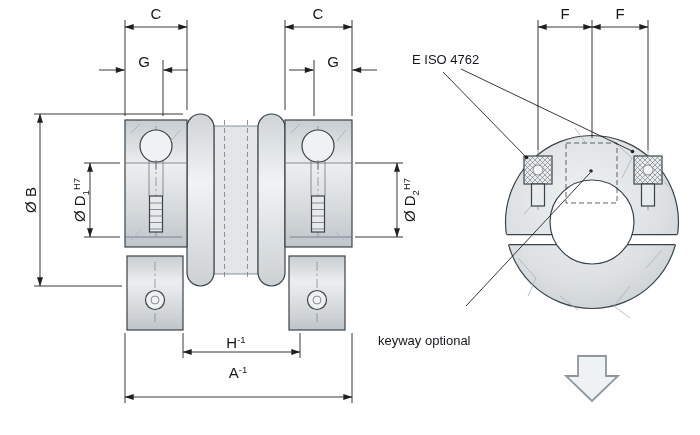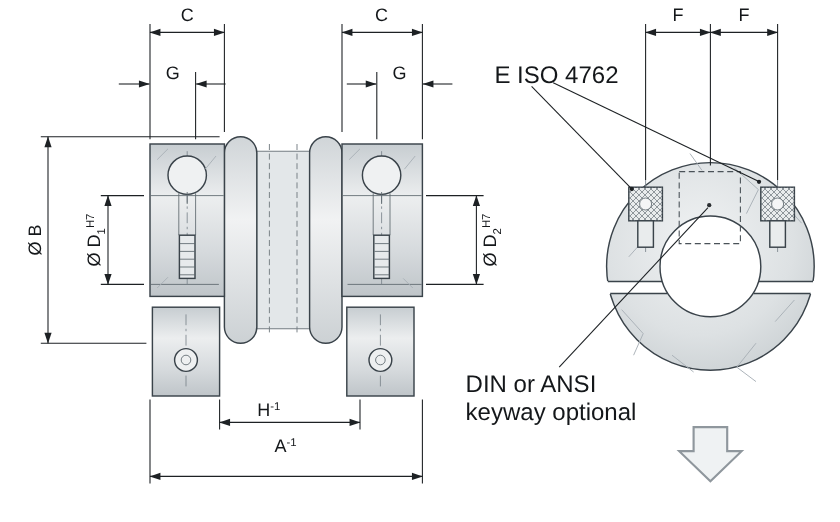--- a/index.html
+++ b/index.html
@@ -16,21 +16,21 @@
   .dash2{ stroke:#4a5258; stroke-width:0.9; stroke-dasharray:5 3; fill:none; }
   .facet{ stroke:#a9b1b7; stroke-width:0.8; fill:none; }
   .ldr  { stroke:#1d2124; stroke-width:0.9; fill:none; }
 
   
   .lbl { position:absolute; font-size:15px; color:#14171a; white-space:nowrap;
          transform:translate(-50%,-50%); }
   .lbl .sup { font-size:9.5px; position:relative; top:-5px; }
   .lbl .sub { font-size:9.5px; position:relative; top:4px; }
   .rot { transform:translate(-50%,-50%) rotate(-90deg); }
-  .note { transform:none; font-size:20px; }
+  .note { transform:none; font-size:13px; }
 </style>
 </head>
 <body>
 
 <div class="stage">
 
   <svg width="700" height="435" viewBox="0 0 700 435">
     <defs>
       <marker id="arr" viewBox="0 0 10 10" refX="9.2" refY="5" markerWidth="10" markerHeight="10" markerUnits="userSpaceOnUse" orient="auto-start-reverse">
         <path d="M0.5,2 L9.5,5 L0.5,8 Z" fill="#1d2124"></path>
@@ -225,28 +225,27 @@
 
   <div class="lbl rot" style="left:30px; top:200px">Ø B</div>
 
   <div class="lbl rot" style="left:79px; top:200px">
     <span>Ø D</span><span class="sub">1</span><span class="sup">H7</span>
   </div>
   <div class="lbl rot" style="left:409px; top:200px">
     <span>Ø D</span><span class="sub">2</span><span class="sup">H7</span>
   </div>
 
-  <div class="lbl" style="left:224px; top:342px">
+  <div class="lbl" style="left:236px; top:342px">
     <span>H</span><span class="sup">-1</span>
   </div>
   <div class="lbl" style="left:238px; top:372px">
     <span>A</span><span class="sup">-1</span>
   </div>
 
   <div class="lbl" style="left:565px; top:13px">F</div>
   <div class="lbl" style="left:620px; top:13px">F</div>
 
   <div class="lbl note" style="left:412px; top:52px">E ISO 4762</div>
 
-  <div class="lbl note" style="left:388px; top:310px">DIN or ANSI</div>
-  <div class="lbl note" style="left:388px; top:333px">keyway optional</div>
+  <div class="lbl note" style="left:378px; top:333px">keyway optional</div>
 
 </div>
 
 </body></html>

